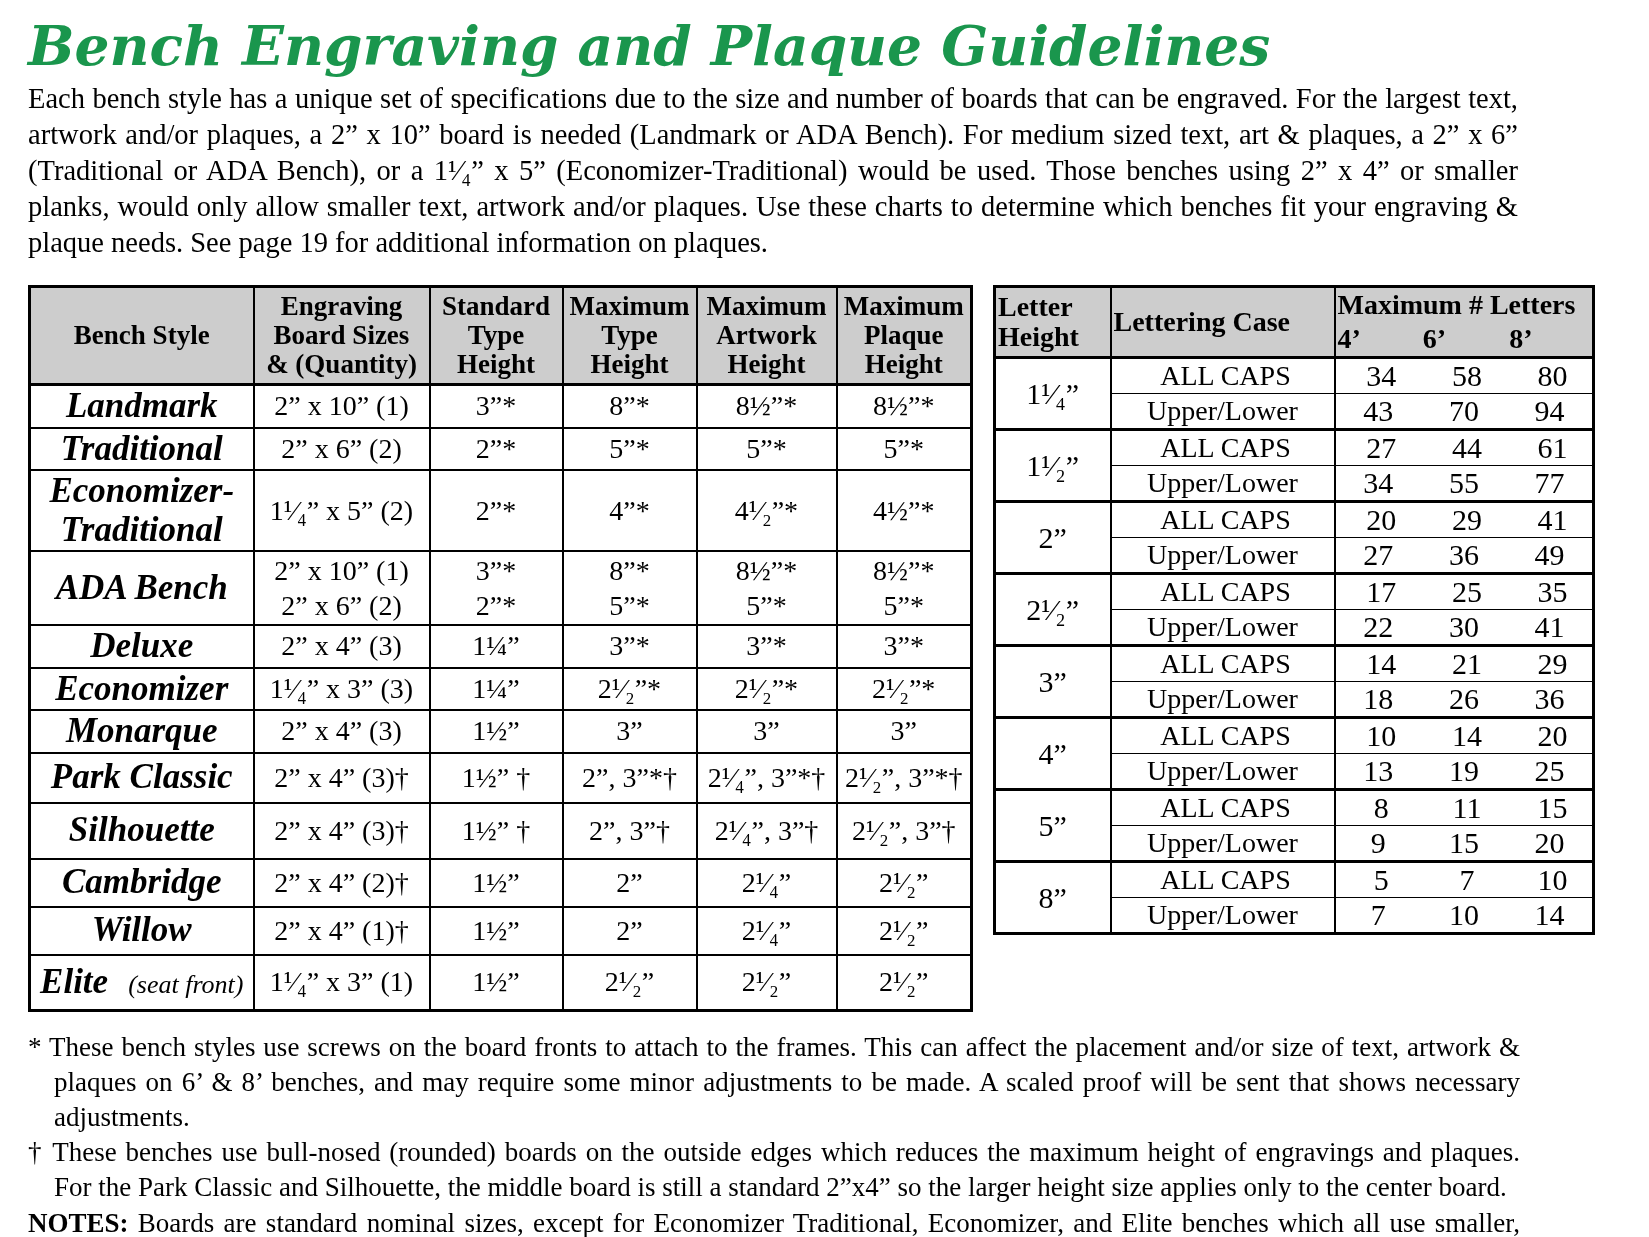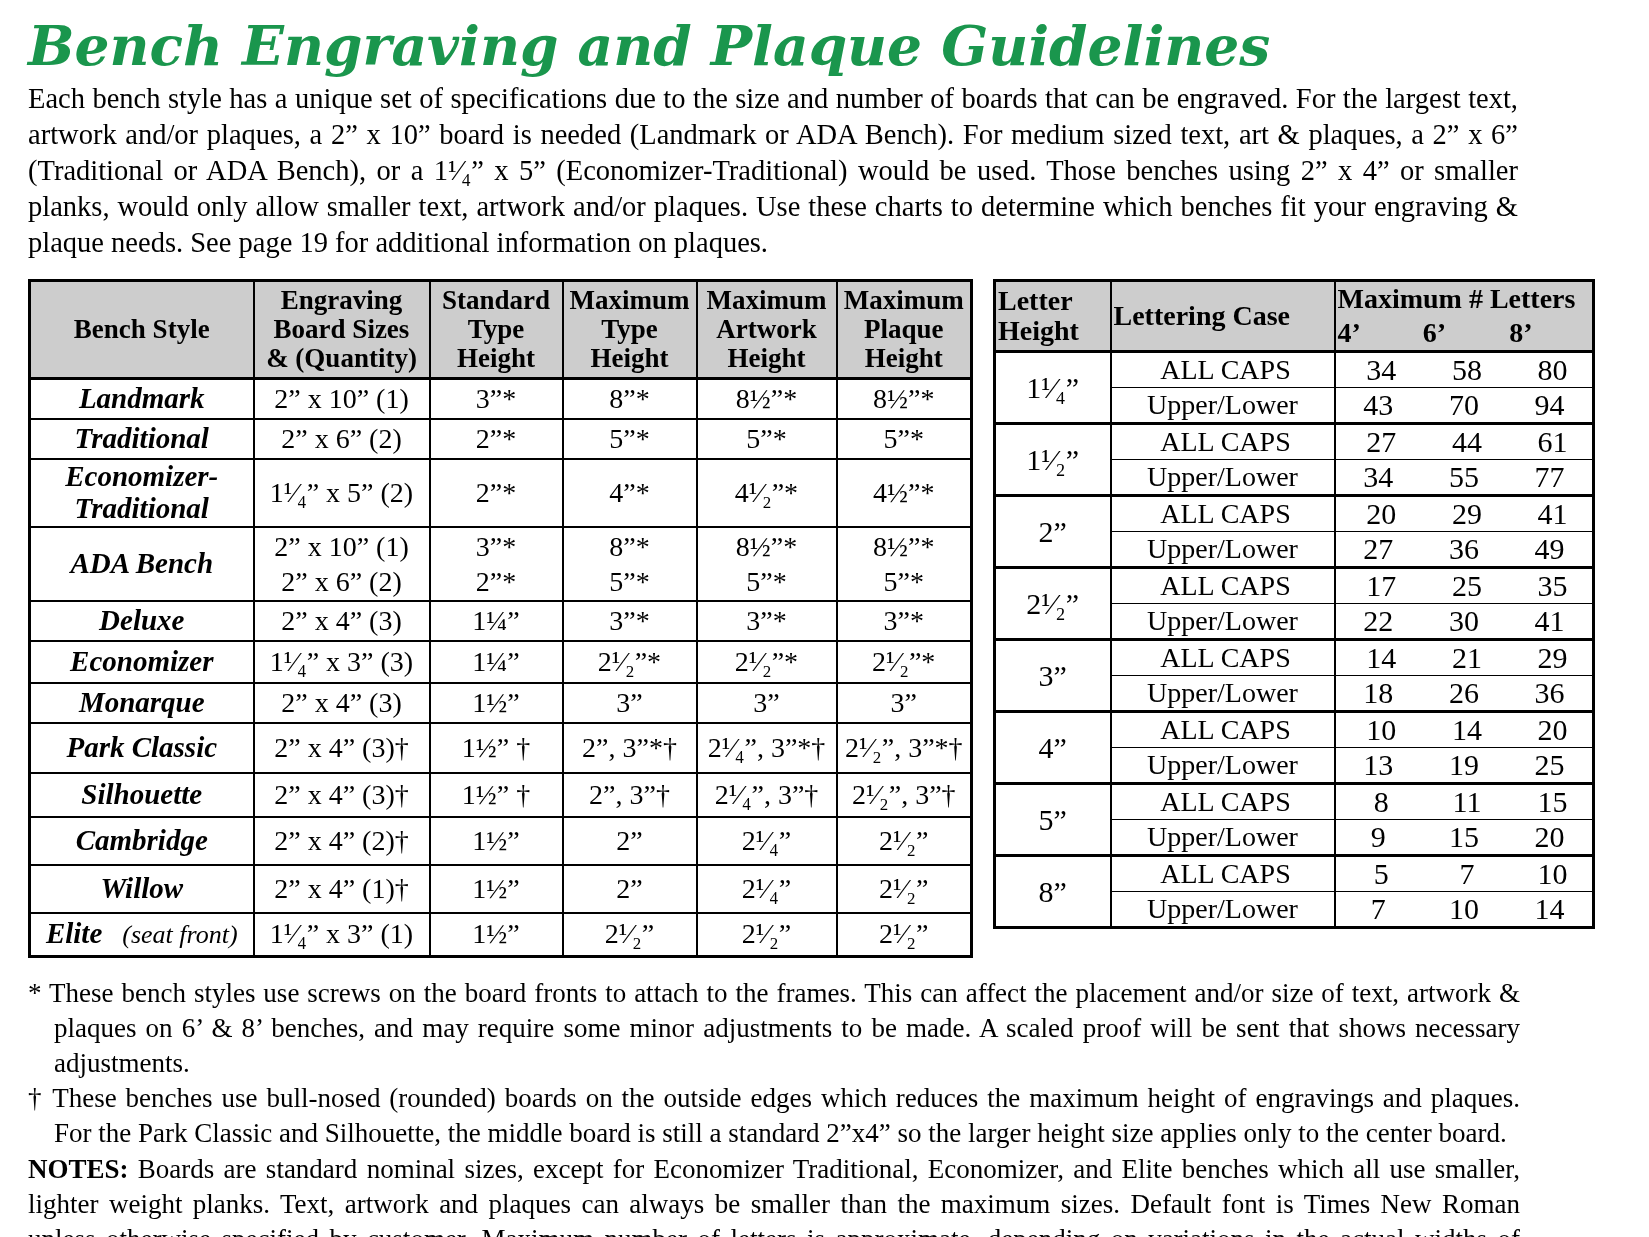--- a/index.html
+++ b/index.html
@@ -17,21 +17,21 @@
     text-align:left;
     font-family:"DejaVu Serif","Liberation Serif",serif;
     font-style:italic; font-weight:bold;
     font-size:55px; line-height:1.1;
     color:var(--green);
     letter-spacing:0px;
   }
 
   .intro {
     width:1490px;
-    margin:4px 0 18px 0;
+    margin:4px 0 24px 0;
     font-size:28.5px; line-height:1.27;
     text-align:justify;
   }
 
   .tables { display:flex; align-items:flex-start; gap:20px; }
 
   table { border-collapse:collapse; table-layout:fixed; }
 
   
   .bench-table { width:942px; border:3px solid #000; }
@@ -46,22 +46,22 @@
   .bench-table th + th { border-left:2px solid #000; }
   .bench-table td {
     border-top:2px solid #000;
     text-align:center; vertical-align:middle;
     font-size:28px; padding:1px 4px;
   }
   .bench-table td + td { border-left:2px solid #000; }
   .col-style{width:224px}.col-board{width:176px}.col-std{width:133px}
   .col-mtype{width:134px}.col-mart{width:140px}.col-mplq{width:135px}
   .h40{height:40px}.h42{height:42px}.h48{height:48px}.h50{height:50px}
-  .h52{height:44px}.h62{height:62px}.h76{height:56px}
-  .bench-name { font-weight:bold; font-style:italic; font-size:29px; white-space:pre-line; line-height:1.1; }
+  .h52{height:56px}.h62{height:62px}.h76{height:56px}
+  .bench-name { font-weight:bold; font-style:italic; font-size:35px; white-space:pre-line; line-height:1.1; }
   .bench-note { font-style:italic; font-weight:normal; font-size:26px; margin-left:20px; }
   .bench-note:empty { display:none; margin:0; }
   .multi { white-space:pre-line; line-height:1.25; }
 
   
   .letters-table { width:602px; border:3px solid #000; }
   .letters-table th {
     background:var(--hdr-gray);
     font-weight:bold; font-size:28px; line-height:1.07;
     text-align:left; vertical-align:middle;

